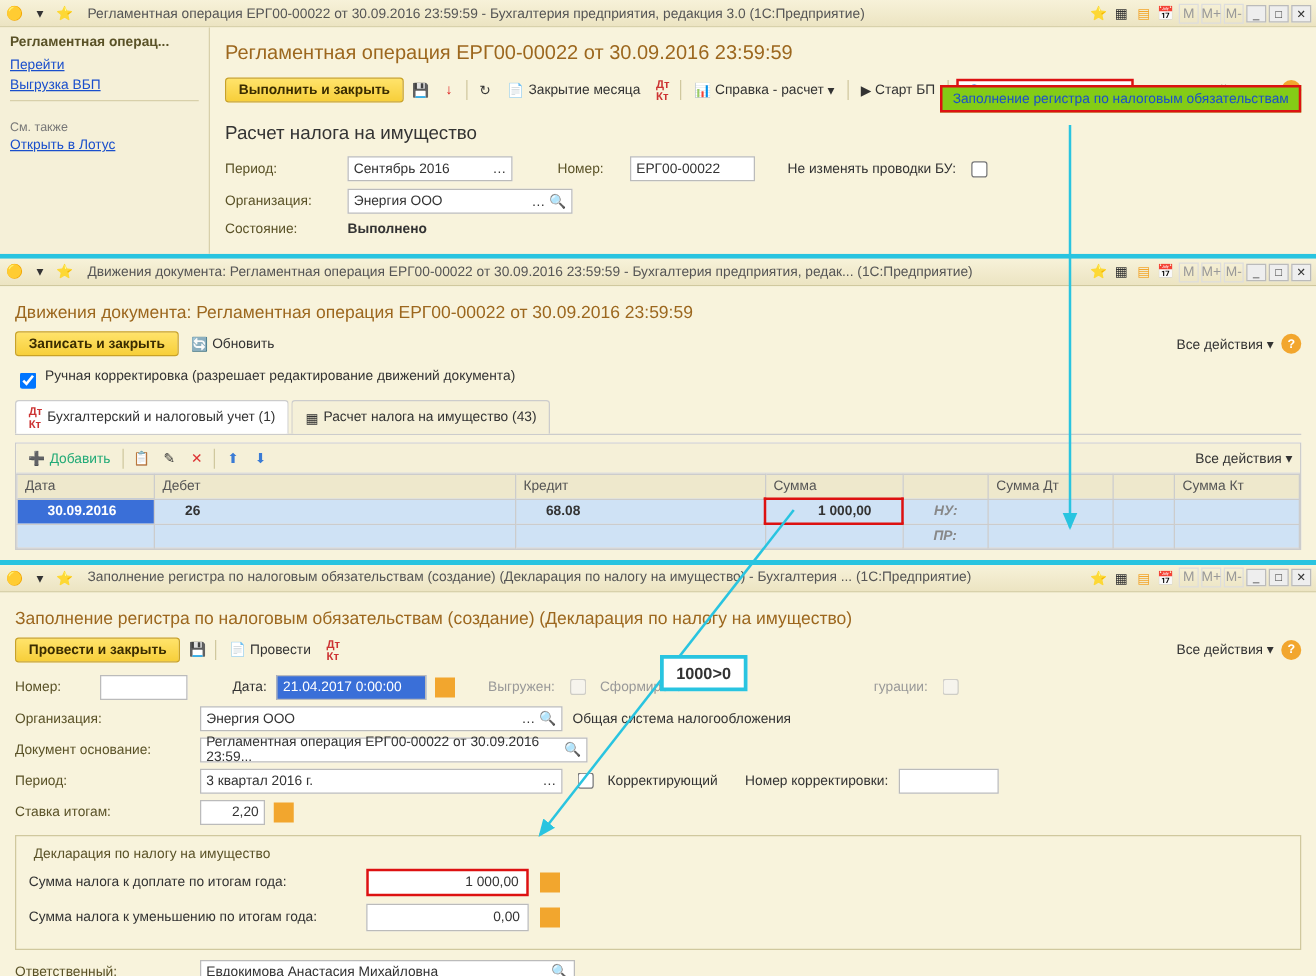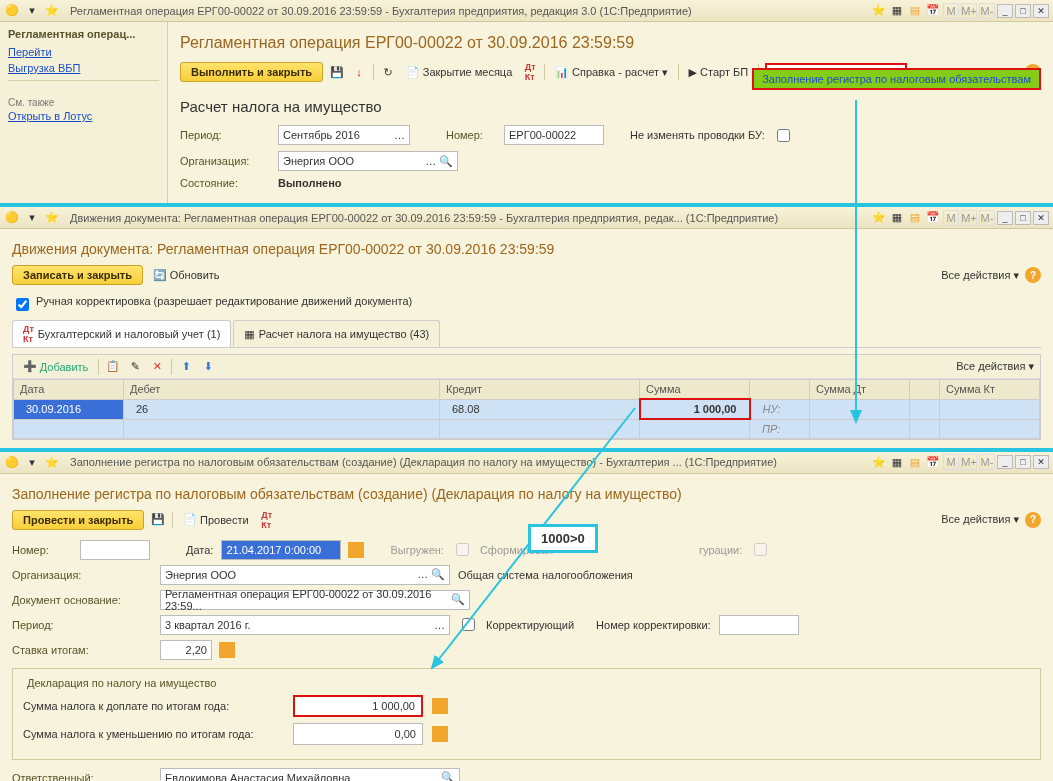--- a/index.html
+++ b/index.html
@@ -90,21 +90,21 @@
   .main2 { padding:8px 12px; background:#f8f3dc;}
   h3 { color:#9c671e; font-weight:normal; font-size:14px; margin:4px 0 8px;}
   .checkbox-row { display:flex; gap:4px; margin:6px 0;}
   .tabs { display:flex; border-bottom:1px solid #ccc; margin:6px 0;}
   .tab { border:1px solid #ccc; border-bottom:none; background:#f5f0d8; padding:3px 10px; margin-right:2px; border-radius:3px 3px 0 0; display:flex; align-items:center; gap:4px;}
   .tab.active { background:#fff; }
   .table-wrap { border:1px solid #ccc; background:#fff;}
   .table-toolbar { display:flex; align-items:center; gap:6px; padding:3px 6px; background:#f5f0d8; border-bottom:1px solid #ddd;}
   table.data { width:100%; border-collapse:collapse; }
   table.data th { background:#eee8cc; border:1px solid #ccc; padding:3px 6px; text-align:left; font-weight:normal; color:#555;}
-  table.data td { border:1px solid #ccc; padding:3px 12px; background:#cfe2f5;}
+  table.data td { border:1px solid #ccc; padding:3px 24px; background:#cfe2f5;font-weight:bold;}
   td.sum-red { border:2px solid #d11 !important; text-align:right; font-weight:bold;}
   td.italic { color:#888; font-style:italic;}
 
   .main3 { padding:8px 12px; background:#f8f3dc;}
   .fieldrow { display:flex; align-items:center; gap:8px; margin:5px 0; flex-wrap:wrap;}
   .lbl { color:#5a5227; min-width:140px;}
   .inp { border:1px solid #bbb; background:#fff; padding:2px 4px; height:20px; display:flex; align-items:center;}
   .inp.sel { background:#3a6fd8; color:#fff;}
   .calc-icon { width:16px; height:16px; background:#f2a62e; display:inline-block; margin-left:-1px;}
   .fieldset { border:1px solid #d0c89e; padding:8px 10px; margin:8px 0;}

